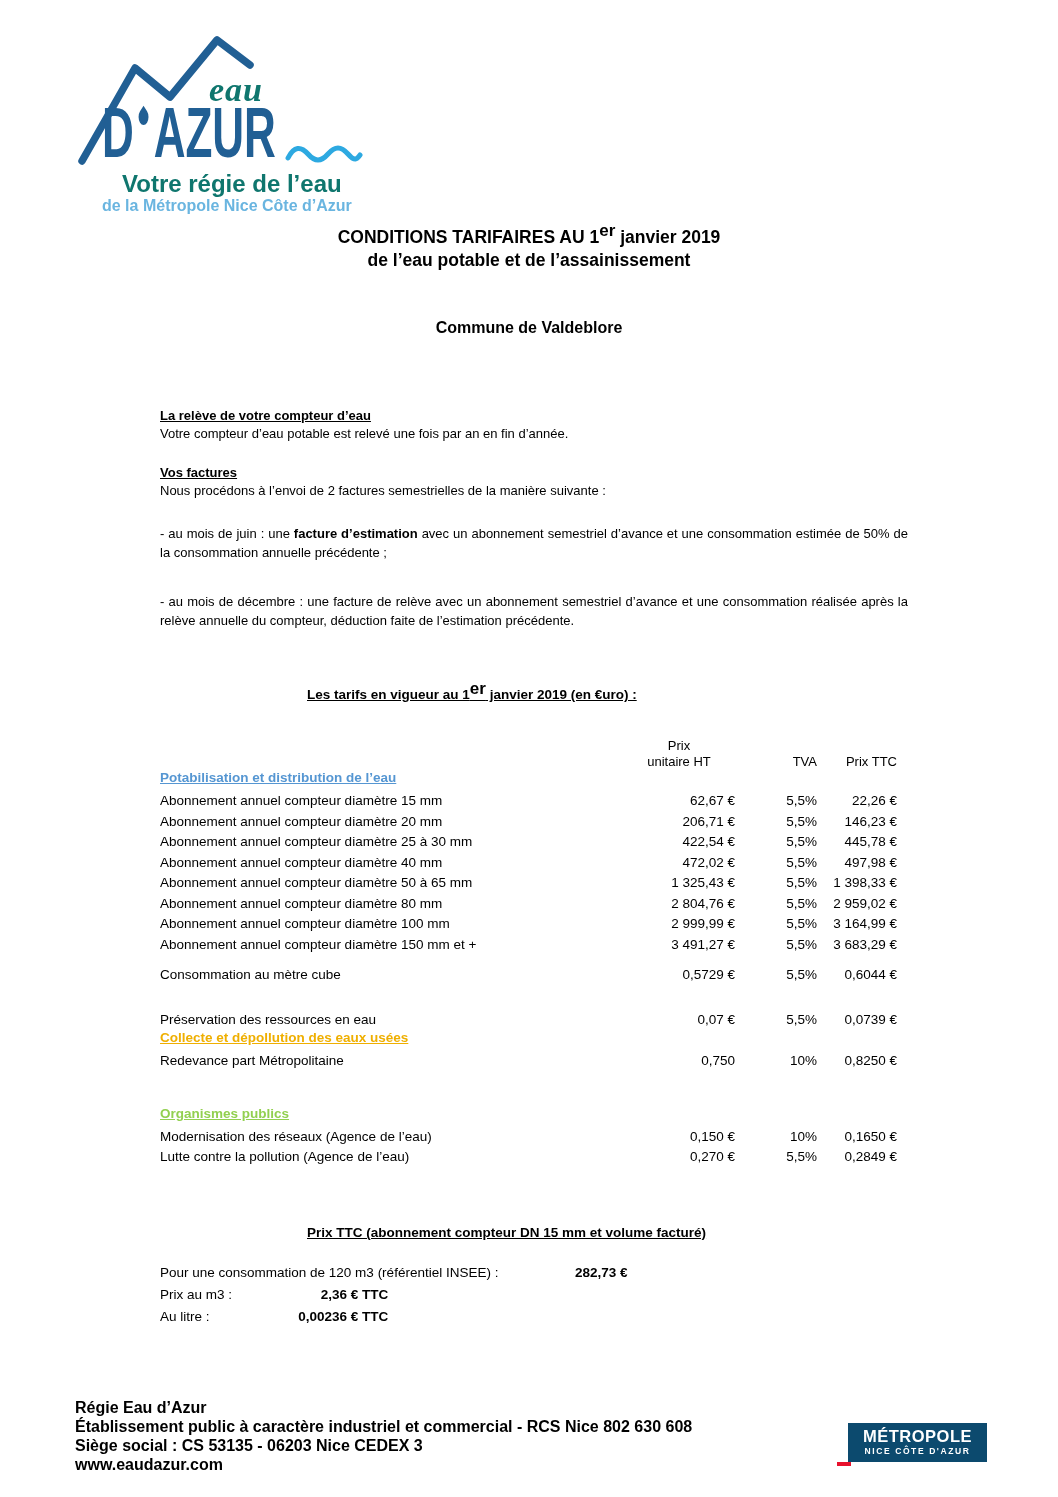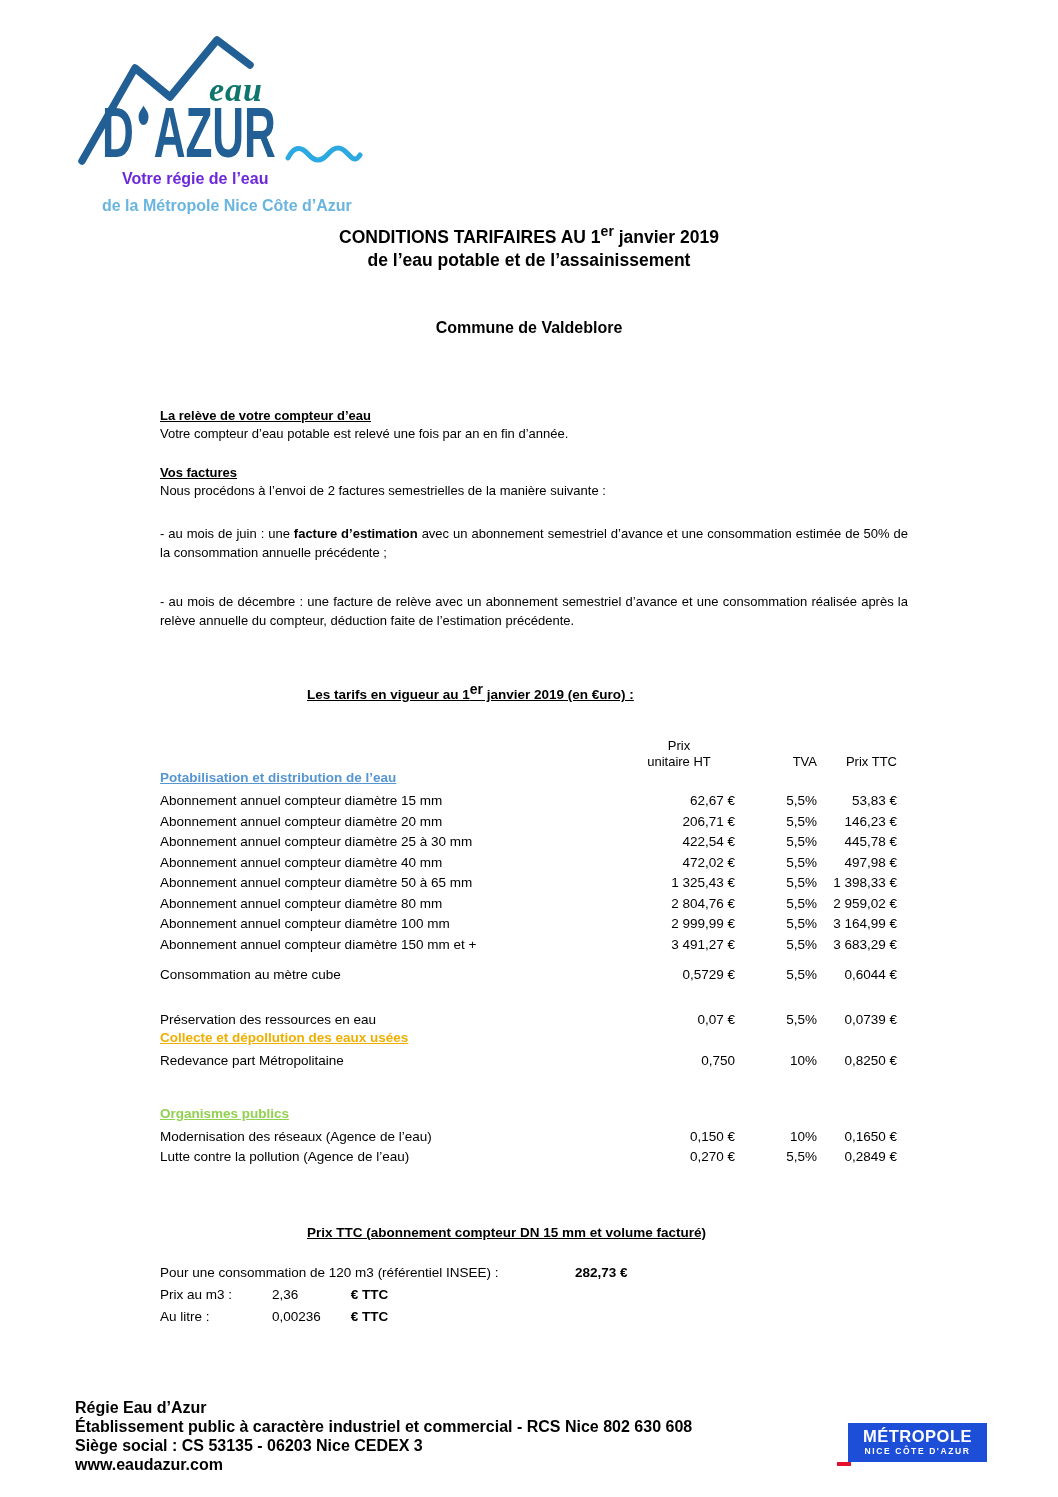--- a/index.html
+++ b/index.html
@@ -8,27 +8,27 @@
   .page { position:relative; width:1058px; height:1497px; margin:0 auto; background:#fff; overflow:hidden; }
 
   
   .logo { position:absolute; left:78px; top:33px; width:310px; height:185px; }
   .logo svg.mountain { position:absolute; left:0; top:0; }
   .logo .eau { position:absolute; left:131px; top:38px; font-size:34px; font-weight:700; font-style:italic; color:#0f766e; letter-spacing:1px;font-family:Liberation Serif, serif; }
   .logo .dazur-line { position:absolute; left:24px; top:70px; display:flex; align-items:flex-start; transform:scaleX(0.62); transform-origin:left top; white-space:nowrap; }
   .logo .dazur-line .big { font-size:71px; line-height:60px; font-weight:700; color:#215f94; }
   .logo .drop { display:inline-block; width:16px; height:16px; background:#215f94; border-radius:0 50% 50% 50%; transform:rotate(45deg); margin:6px 8px 0 8px; }
   .logo svg.wave { position:absolute; left:207px; top:108px; }
-  .logo .tag1 { position:absolute; left:44px; top:137px; font-size:16px; font-weight:700; color:#6d28d9; white-space:nowrap; }
+  .logo .tag1 { position:absolute; left:44px; top:137px; font-size:24px; font-weight:700; color:#0f766e; white-space:nowrap; }
   .logo .tag2 { position:absolute; left:24px; top:164px; font-size:16px; font-weight:700; color:#6ab5e0; white-space:nowrap; }
 
   
   .main-title { position:absolute; left:0; top:226px; width:100%; text-align:center; font-size:17.5px; font-weight:700; line-height:23px; }
   .commune { position:absolute; left:0; top:319px; width:100%; text-align:center; font-size:16px; font-weight:700; }
-  sup { font-size:14px; vertical-align:super; line-height:0; }
+  sup { font-size:17px; vertical-align:super; line-height:0; }
 
   
   .bodytext { font-size:13px; line-height:19px; }
   .hu { font-weight:700; text-decoration:underline; }
   .abs { position:absolute; }
   .para { width:748px; }
   .just { text-align:justify; }
 
   
   .ttable { position:absolute; left:160px; top:733px; width:740px; font-size:13.5px; }
@@ -46,26 +46,26 @@
   .gap-md { height:24px; }
   .mt-sec2 { }
   .mt-sec3 { margin-top:35px; }
 
   
   .ttc-heading { position:absolute; left:307px; top:1225px; font-size:13.5px; }
   .tarifs-heading { position:absolute; left:307px; top:685px; font-size:13.5px; }
   .conso { position:absolute; left:160px; top:1262px; font-size:13.5px; line-height:22px; }
   .conso .lbl-wide { display:inline-block; width:415px; }
   .conso .lbl-sm { display:inline-block; width:112px; }
-  .conso .numcol { display:inline-block; width:75px; font-weight:400; }
+  .conso .numcol { display:inline-block; width:75px; text-align:right; font-weight:700; }
   .conso .val { font-weight:700; }
 
   
   .footer { position:absolute; left:75px; top:1398px; font-size:16px; font-weight:700; line-height:19px; }
-  .metropole { position:absolute; left:848px; top:1423px; width:139px; height:39px; background:#1d4ed8; color:#fff; text-align:center; }
+  .metropole { position:absolute; left:848px; top:1423px; width:139px; height:39px; background:#0c4a6e; color:#fff; text-align:center; }
   .metropole .m1 { font-size:16.5px; font-weight:700; letter-spacing:0.5px; line-height:20px; margin-top:3px; }
   .metropole .m2 { font-size:8.5px; font-weight:700; letter-spacing:1.6px; line-height:10px; }
   .metropole .red { position:absolute; left:-11px; top:39px; width:14px; height:4px; background:#e8112d; }
 </style>
 </head>
 <body>
 
 <div class="page">
 
   <div class="logo">
@@ -116,21 +116,21 @@
       <div class="num">TVA</div>
       <div class="num">Prix TTC</div>
     </div>
 
     <div class="sec-title sec-blue">Potabilisation et distribution de l’eau</div>
 
     <div class="grid trow">
         <div>Abonnement annuel compteur diamètre 15 mm</div>
         <div class="num">62,67 €</div>
         <div class="num">5,5%</div>
-        <div class="num">53,83 €</div>
+        <div class="num">22,26 €</div>
       </div>
     <div class="grid trow">
         <div>Abonnement annuel compteur diamètre 20 mm</div>
         <div class="num">206,71 €</div>
         <div class="num">5,5%</div>
         <div class="num">146,23 €</div>
       </div>
     <div class="grid trow">
         <div>Abonnement annuel compteur diamètre 25 à 30 mm</div>
         <div class="num">422,54 €</div>

